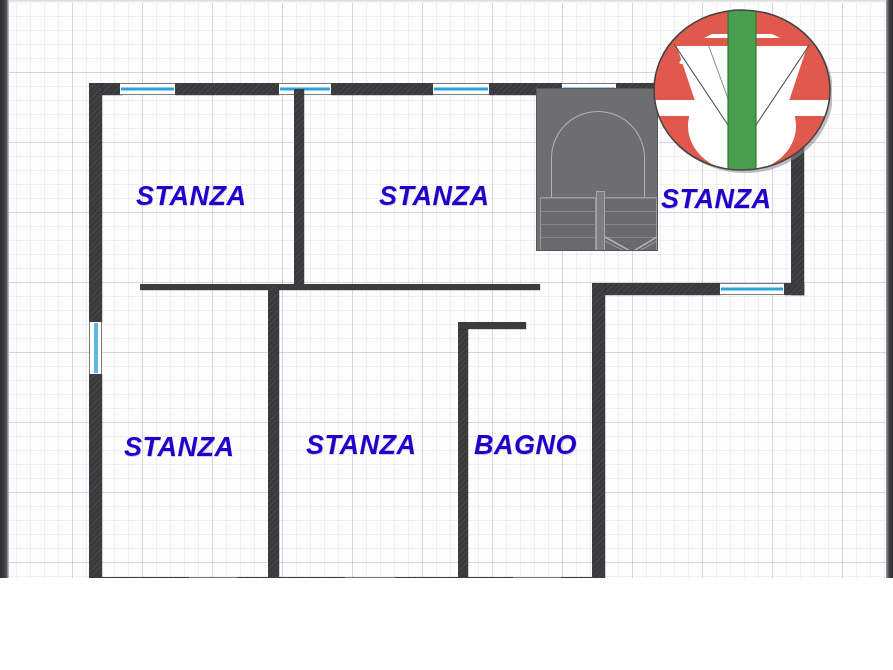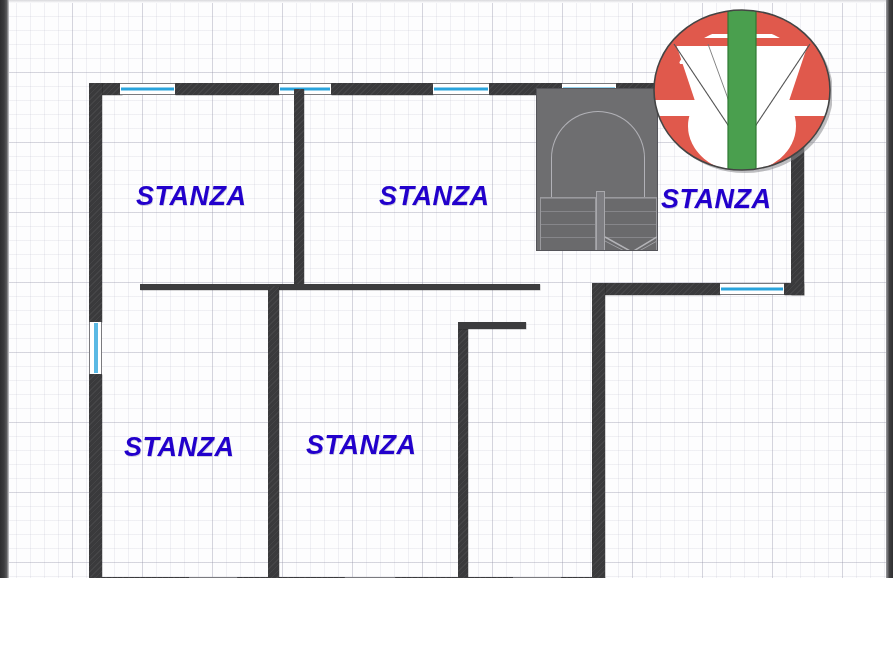--- a/index.html
+++ b/index.html
@@ -239,20 +239,21 @@
       <path d="M 68 148 L 95 163 L 120 148" fill="none" stroke="#b4b4b8" stroke-width="1.5"></path>
       <path d="M 68 152 L 95 166 L 120 152" fill="none" stroke="#9e9ea2" stroke-width="1"></path>
     </svg>
   </div>
 
   <div class="room-label" style="left:136px; top:181px;">STANZA</div>
   <div class="room-label" style="left:379px; top:181px;">STANZA</div>
   <div class="room-label" style="left:661px; top:184px;">STANZA</div>
   <div class="room-label" style="left:124px; top:432px;">STANZA</div>
   <div class="room-label" style="left:306px; top:430px;">STANZA</div>
+  <div class="room-label" style="left:474px; top:430px;">BAGNO</div>
 
   <div id="logo">
     <svg width="180" height="172" viewBox="0 0 180 172">
       <defs>
         <clipPath id="ellipseClip">
           <ellipse cx="90" cy="84" rx="88" ry="80"></ellipse>
         </clipPath>
       </defs>
 
       <ellipse cx="93" cy="87" rx="88" ry="80" fill="#8a8a8e" opacity="0.55"></ellipse>

